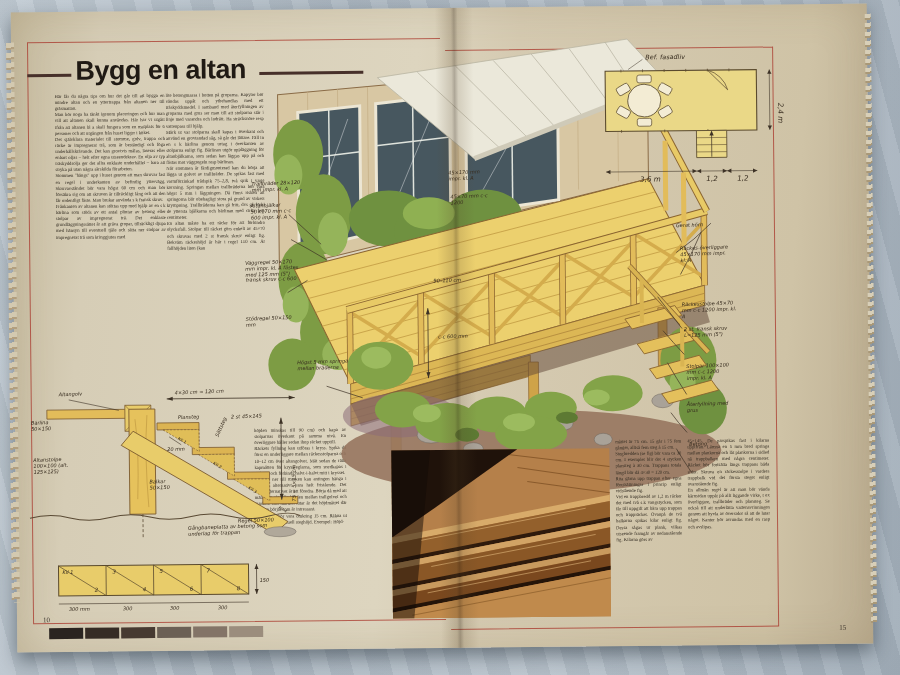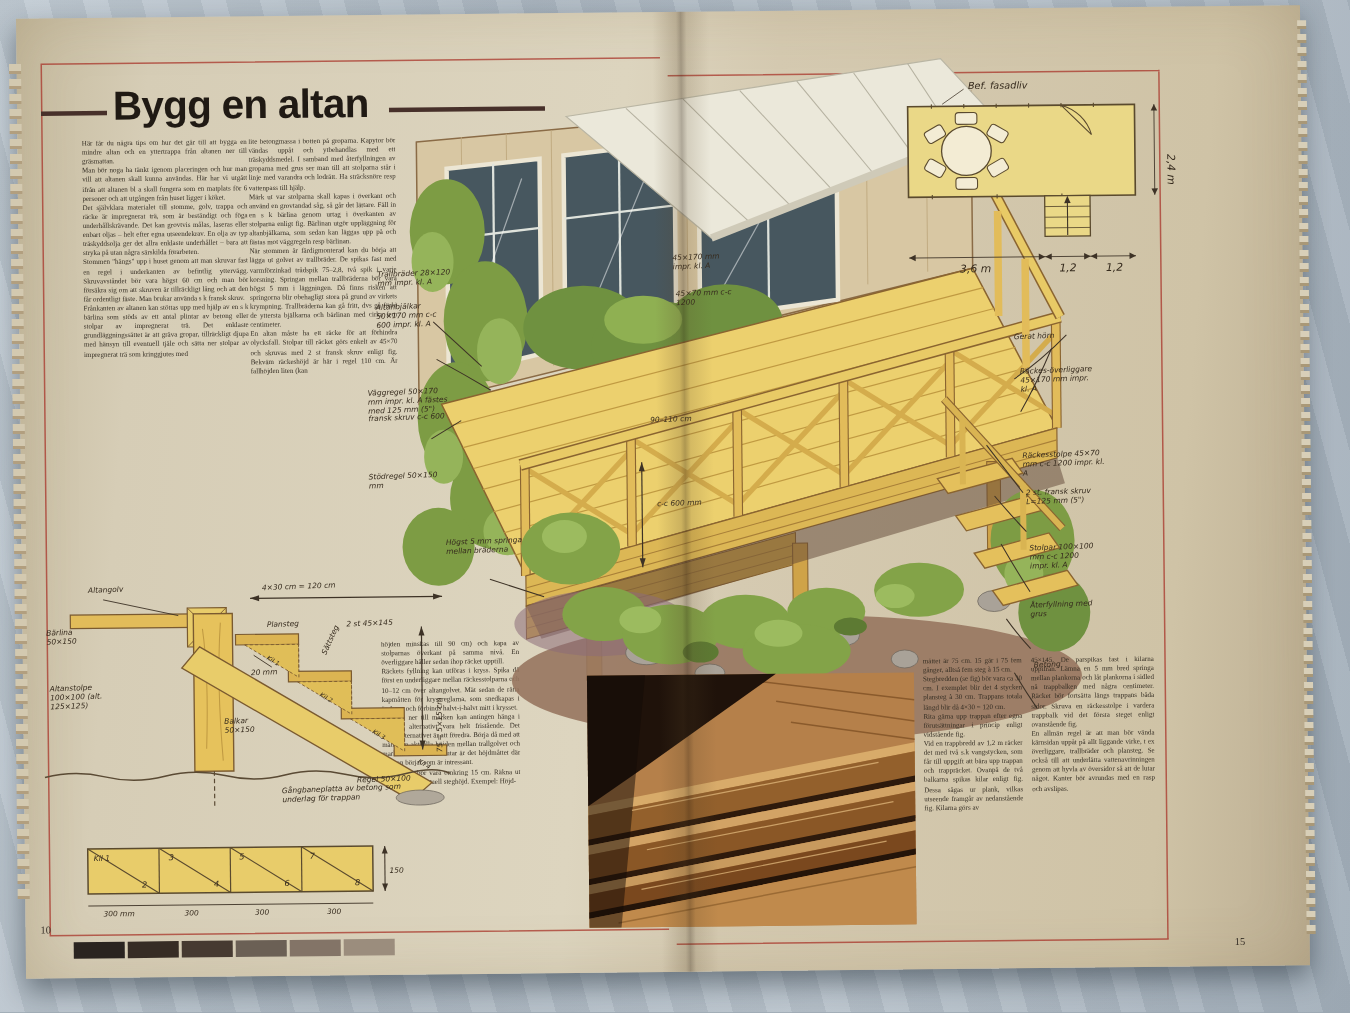--- a/index.html
+++ b/index.html
@@ -22,21 +22,21 @@
   .frame{position:absolute;border:1px solid rgba(168,52,42,.75);}
   .frame.left{left:16px;top:30px;width:412px;height:580px;border-right:none;}
   .frame.right{left:434px;top:42px;width:327px;height:578px;border-left:none;}
   .title{position:absolute;left:64px;top:44px;font-family:"Liberation Sans",sans-serif;
     font-weight:bold;font-size:27px;letter-spacing:-.5px;color:#201a14;}
   .trule{position:absolute;height:3px;background:#47302a;}
   .col{position:absolute;font-family:"Liberation Serif",serif;font-size:4.7px;line-height:1.3;
     color:#332c22;text-align:justify;white-space:pre-line;overflow:hidden;}
   .ann{position:absolute;font-family:"DejaVu Sans",sans-serif;font-style:italic;
     font-size:5px;line-height:1.15;color:#362b1e;transform:rotate(-1.5deg);}
-  .pnum{position:absolute;font-size:7px;color:#3a332a;font-family:"Liberation Serif",serif;}
+  .pnum{position:absolute;font-size:7px;color:#3a332a;font-family:"Liberation Serif",serif;margin-left:16px;}
   .strip{position:absolute;left:32px;top:616px;display:flex;gap:2px;}
   .strip span{width:34px;height:11px;display:block;}
   svg{position:absolute;overflow:visible;}
   svg text{font-family:"DejaVu Sans",sans-serif;font-style:italic;fill:#362b1e;}
   .caption{width:84px;}
 </style>
 </head>
 <body>
 
 <div class="scene">

